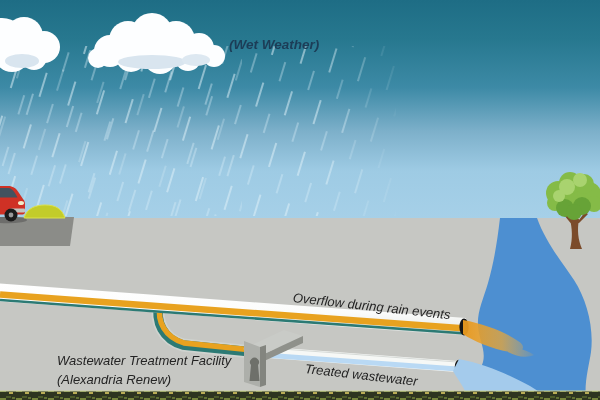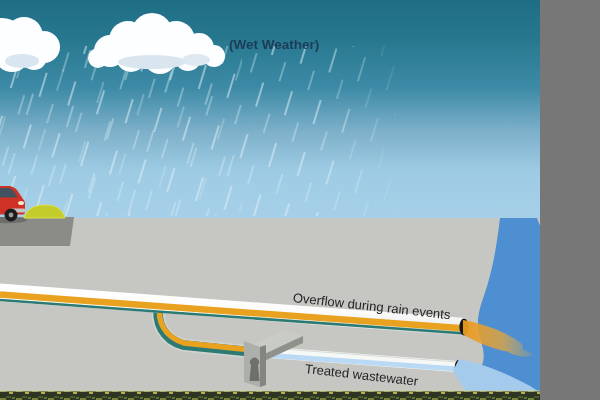--- a/index.html
+++ b/index.html
@@ -1,17 +1,17 @@
 <!DOCTYPE html>
 <html><head>
 <meta charset="utf-8">
 <style>
   html,body{margin:0;padding:0;background:#777;}
-  .stage{position:relative;width:540px;height:400px;overflow:hidden;
-         font-family:"Liberation Sans",sans-serif;background:#f9a8d4;}
+  .stage{position:relative;width:600px;height:400px;overflow:hidden;
+         font-family:"Liberation Sans",sans-serif;background:#f9a8d4;font-style:italic;}
   .stage svg{position:absolute;left:0;top:0;display:block;}
   .lbl{position:absolute;white-space:nowrap;color:#242424;font-size:13px;line-height:18px;}
   .lbl-wet{left:229px;top:36px;font-weight:bold;color:#1c3d57;font-size:13.5px;}
   .lbl-overflow{left:294px;top:289px;transform:rotate(6.3deg);transform-origin:left top;}
   .lbl-treated{left:306px;top:360px;transform:rotate(6.5deg);transform-origin:left top;}
   .lbl-facility{left:57px;top:352px;line-height:18.5px;}
 </style>
 </head>
 <body>
 
@@ -162,14 +162,18 @@
 
     <g>
       <rect x="0" y="391" width="600" height="9" fill="url(#soilPat)"></rect>
       <line x1="0" y1="391" x2="600" y2="391" stroke="#cdd3a0" stroke-width="1.2"></line>
     </g>
   </svg>
 
   <div class="lbl lbl-wet">(Wet Weather)</div>
   <div class="lbl lbl-overflow">Overflow during rain events</div>
   <div class="lbl lbl-treated">Treated wastewater</div>
+  <div class="lbl lbl-facility">
+    <div>Wastewater Treatment Facility</div>
+    <div>(Alexandria Renew)</div>
+  </div>
 
 </div>
 
 </body></html>

